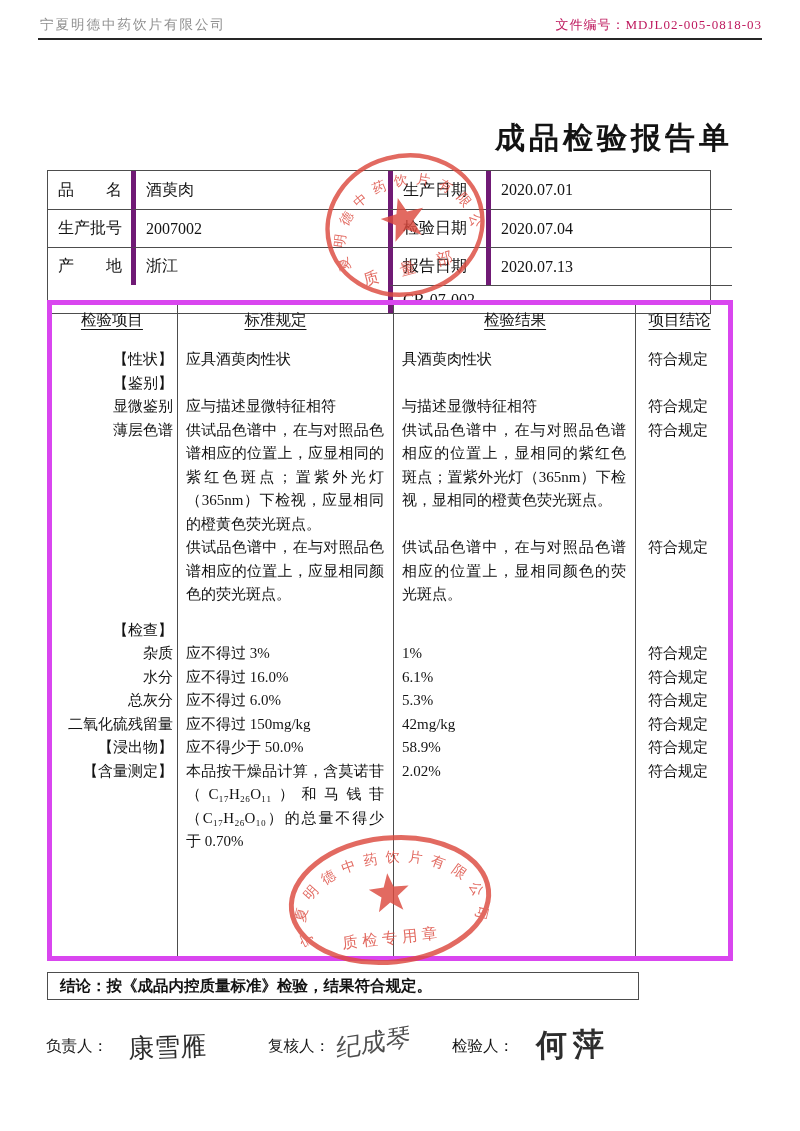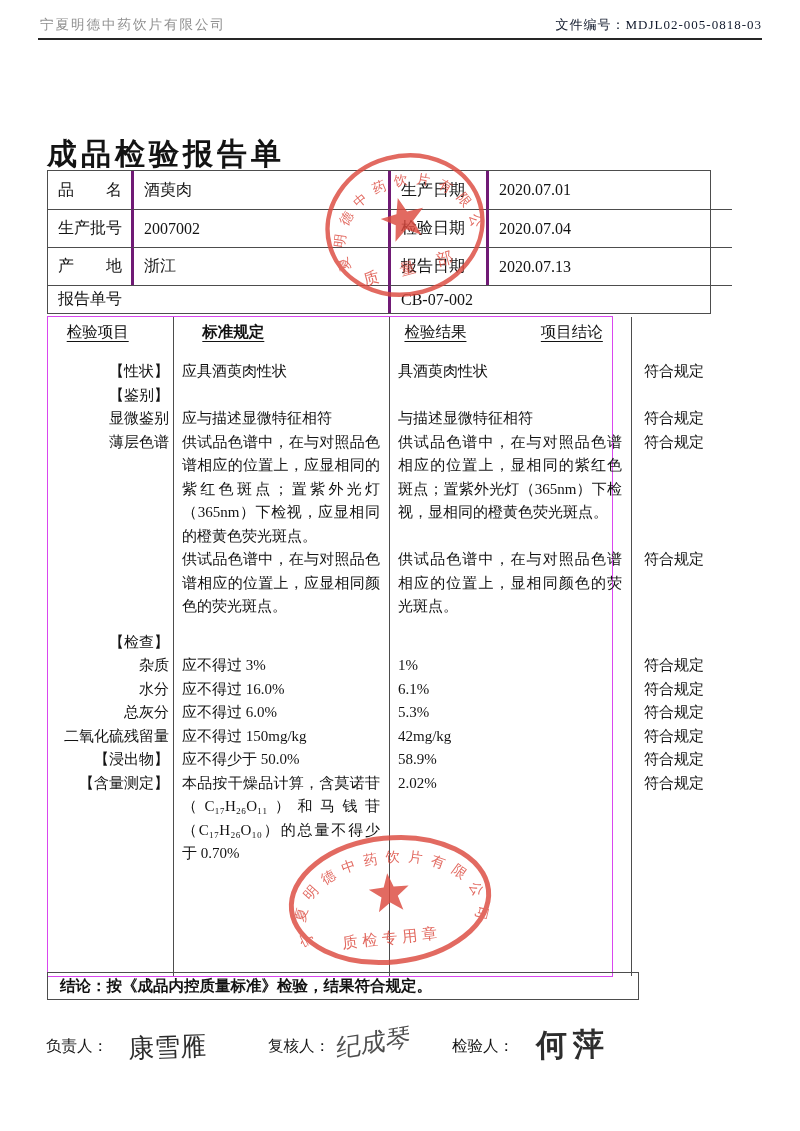--- a/index.html
+++ b/index.html
@@ -4,44 +4,44 @@
 <style>
   html,body{margin:0;padding:0;background:#ffffff;}
   .page{
     position:relative;width:800px;height:1131px;background:#fff;overflow:hidden;
     font-family:"Liberation Serif","DejaVu Serif",serif;color:#131313;
   }
   *{box-sizing:border-box;}
 
   
   .hdr-left{position:absolute;left:40px;top:16px;font-size:13.5px;color:#8f8f8f;letter-spacing:2px;}
-  .hdr-right{position:absolute;right:38px;top:16px;font-size:13px;color:#0f172a;letter-spacing:1px;font-family:Liberation Serif, serif;}
+  .hdr-right{position:absolute;right:38px;top:16px;font-size:13px;color:#be185d;letter-spacing:1px;font-family:Liberation Serif, serif;}
   .hdr-rule{position:absolute;left:38px;top:38px;width:724px;height:0;border-top:2.5px solid #262626;}
 
   
-  .title{position:absolute;left:47px;top:134px;width:686px;text-align:left;
+  .title{position:absolute;left:47px;top:118px;width:686px;text-align:right;
          font-size:30px;font-weight:bold;letter-spacing:4px;}
 
   
   .info{position:absolute;left:47px;top:170px;width:664px;border:1px solid #4d4d4d;
         display:grid;grid-template-columns:83px 257px 98px 246px;grid-template-rows:38px 38px 38px 28px;
         font-size:16px;}
   .i-cell{display:flex;align-items:center;padding-left:10px;white-space:pre;overflow:hidden;}
-  .i-cell.bl{border-left:3px solid #701a75;}
+  .i-cell.bl{border-left:5px solid #701a75;}
   .i-cell.bt{border-top:1px solid #4d4d4d;}
   .i-cell.sp2a{grid-column:1 / 3;}
   .i-cell.sp2b{grid-column:3 / 5;}
 
   
-  .main{position:absolute;left:47px;top:316px;width:566px;height:661px;border:1px solid #d946ef;}
+  .main{position:absolute;left:47px;top:300px;width:686px;height:661px;border:5px solid #d946ef;}
   .vline{position:absolute;top:0;bottom:0;width:1px;background:#4d4d4d;}
   .v1{left:125px;} .v2{left:341px;} .v3{left:583px;}
   .mt-head{display:flex;height:30px;align-items:center;font-size:15.5px;}
   .mt-head span{display:block;text-align:center;text-decoration:underline;text-underline-offset:4px;}
-  .h1{width:125px;} .h2{width:216px;font-weight:bold;} .h3{width:242px;margin-left:20px;} .h4{width:101px;}
+  .h1{width:125px;} .h2{width:216px;} .h3{width:242px;margin-left:20px;} .h4{width:101px;}
   .mt-table{width:684px;border-collapse:collapse;table-layout:fixed;font-size:15px;line-height:23.5px;}
   .mt-table td{vertical-align:top;padding:0 9px;text-align:justify;}
   .mt-table td.c1{width:125px;padding-left:7px;padding-right:4px;text-align:right;}
   .mt-table td.c2{width:216px;}
   .mt-table td.c3{width:242px;}
   .mt-table td.c4{width:101px;padding-left:13px;text-align:left;}
   .mt-table tr.pt14 td{padding-top:13px;}
   .mt-table tr.pt10 td{padding-top:12px;}
 
   
@@ -80,21 +80,20 @@
       <div class="i-cell bl">生产日期</div>
       <div class="i-cell bl">2020.07.01</div>
       <div class="i-cell bt">生产批号</div>
       <div class="i-cell bl bt">2007002</div>
       <div class="i-cell bl bt">检验日期</div>
       <div class="i-cell bl bt">2020.07.04</div>
       <div class="i-cell bt">产　　地</div>
       <div class="i-cell bl bt">浙江</div>
       <div class="i-cell bl bt">报告日期</div>
       <div class="i-cell bl bt">2020.07.13</div>
-      <div class="i-cell bt sp2a">报告单号</div>
       <div class="i-cell bt bl sp2b">CB-07-002</div>
     </div>
 
   <div class="main">
     <div class="vline v1"></div>
     <div class="vline v2"></div>
     <div class="vline v3"></div>
     <div class="mt-head">
       <span class="h1">检验项目</span>
       <span class="h2">标准规定</span>

